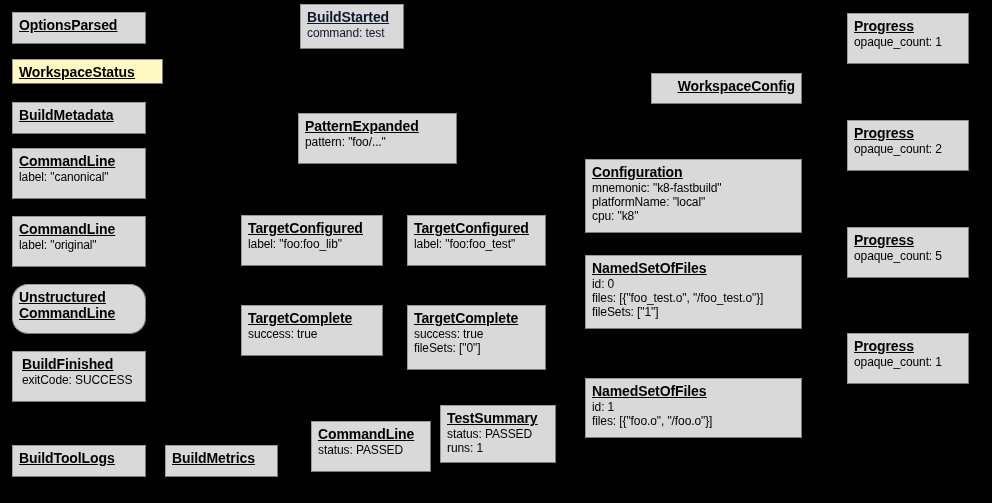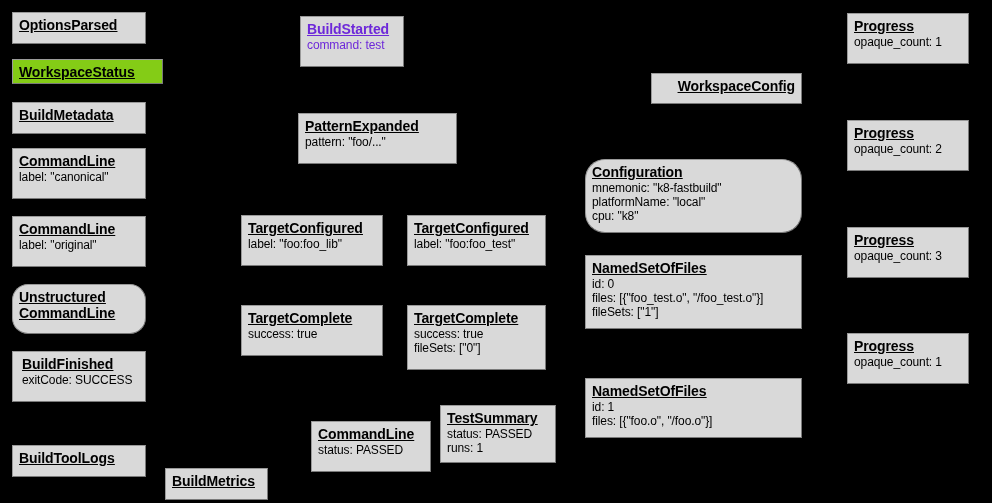--- a/index.html
+++ b/index.html
@@ -51,21 +51,21 @@
 </style>
 </head>
 <body>
 
 <div id="canvas" style="background: rgb(0, 0, 0);">
     <div class="node" style="left: 12px; top: 12px; width: 134px; height: 32px; background: rgb(217, 217, 217); color: rgb(0, 0, 0);">
       <div class="node-title">
         <span class="tline">OptionsParsed</span>
       </div>
     </div>
-    <div class="node" style="left: 12px; top: 59px; width: 151px; height: 25px; background: #84cc16; color: rgb(0, 0, 0);">
+    <div class="node" style="left: 12px; top: 59px; width: 151px; height: 25px; background: #fef9c3; color: rgb(0, 0, 0);">
       <div class="node-title">
         <span class="tline">WorkspaceStatus</span>
       </div>
     </div>
     <div class="node" style="left: 12px; top: 102px; width: 134px; height: 32px; background: rgb(217, 217, 217); color: rgb(0, 0, 0);">
       <div class="node-title">
         <span class="tline">BuildMetadata</span>
       </div>
     </div>
     <div class="node" style="left: 12px; top: 148px; width: 134px; height: 51px; background: rgb(217, 217, 217); color: rgb(0, 0, 0);">
@@ -96,26 +96,26 @@
       </div>
       <div class="node-fields">
         <div class="node-field">exitCode: SUCCESS</div>
       </div>
     </div>
     <div class="node" style="left: 12px; top: 445px; width: 134px; height: 32px; background: rgb(217, 217, 217); color: rgb(0, 0, 0);">
       <div class="node-title">
         <span class="tline">BuildToolLogs</span>
       </div>
     </div>
-    <div class="node" style="left: 165px; top: 445px; width: 103px; height: 32px; background: rgb(217, 217, 217); color: rgb(0, 0, 0); margin-top: 23px;">
+    <div class="node" style="left: 165px; top: 445px; width: 113px; height: 32px; background: rgb(217, 217, 217); color: rgb(0, 0, 0);">
       <div class="node-title">
         <span class="tline">BuildMetrics</span>
       </div>
     </div>
-    <div class="node" style="left: 300px; top: 16px; width: 104px; height: 51px; background: rgb(217, 217, 217); color: #6d28d9;">
+    <div class="node" style="left: 300px; top: 4px; width: 104px; height: 45px; background: rgb(217, 217, 217); color: #0f172a;">
       <div class="node-title">
         <span class="tline">BuildStarted</span>
       </div>
       <div class="node-fields">
         <div class="node-field">command: test</div>
       </div>
     </div>
     <div class="node" style="left: 298px; top: 113px; width: 159px; height: 51px; background: rgb(217, 217, 217); color: rgb(0, 0, 0);">
       <div class="node-title">
         <span class="tline">PatternExpanded</span>
@@ -172,21 +172,21 @@
       <div class="node-fields">
         <div class="node-field">status: PASSED</div>
         <div class="node-field">runs: 1</div>
       </div>
     </div>
     <div class="node" style="left: 651px; top: 73px; width: 151px; height: 31px; background: rgb(217, 217, 217); color: rgb(0, 0, 0); text-align: right;">
       <div class="node-title">
         <span class="tline">WorkspaceConfig</span>
       </div>
     </div>
-    <div class="node" style="left: 585px; top: 159px; width: 217px; height: 74px; background: rgb(217, 217, 217); color: rgb(0, 0, 0); border-radius: 20px;">
+    <div class="node" style="left: 585px; top: 159px; width: 217px; height: 74px; background: rgb(217, 217, 217); color: rgb(0, 0, 0);">
       <div class="node-title">
         <span class="tline">Configuration</span>
       </div>
       <div class="node-fields">
         <div class="node-field">mnemonic: "k8-fastbuild"</div>
         <div class="node-field">platformName: "local"</div>
         <div class="node-field">cpu: "k8"</div>
       </div>
     </div>
     <div class="node" style="left: 585px; top: 255px; width: 217px; height: 74px; background: rgb(217, 217, 217); color: rgb(0, 0, 0);">
@@ -222,21 +222,21 @@
       </div>
       <div class="node-fields">
         <div class="node-field">opaque_count: 2</div>
       </div>
     </div>
     <div class="node" style="left: 847px; top: 227px; width: 122px; height: 51px; background: rgb(217, 217, 217); color: rgb(0, 0, 0);">
       <div class="node-title">
         <span class="tline">Progress</span>
       </div>
       <div class="node-fields">
-        <div class="node-field">opaque_count: 3</div>
+        <div class="node-field">opaque_count: 5</div>
       </div>
     </div>
     <div class="node" style="left: 847px; top: 333px; width: 122px; height: 51px; background: rgb(217, 217, 217); color: rgb(0, 0, 0);">
       <div class="node-title">
         <span class="tline">Progress</span>
       </div>
       <div class="node-fields">
         <div class="node-field">opaque_count: 1</div>
       </div>
     </div>

